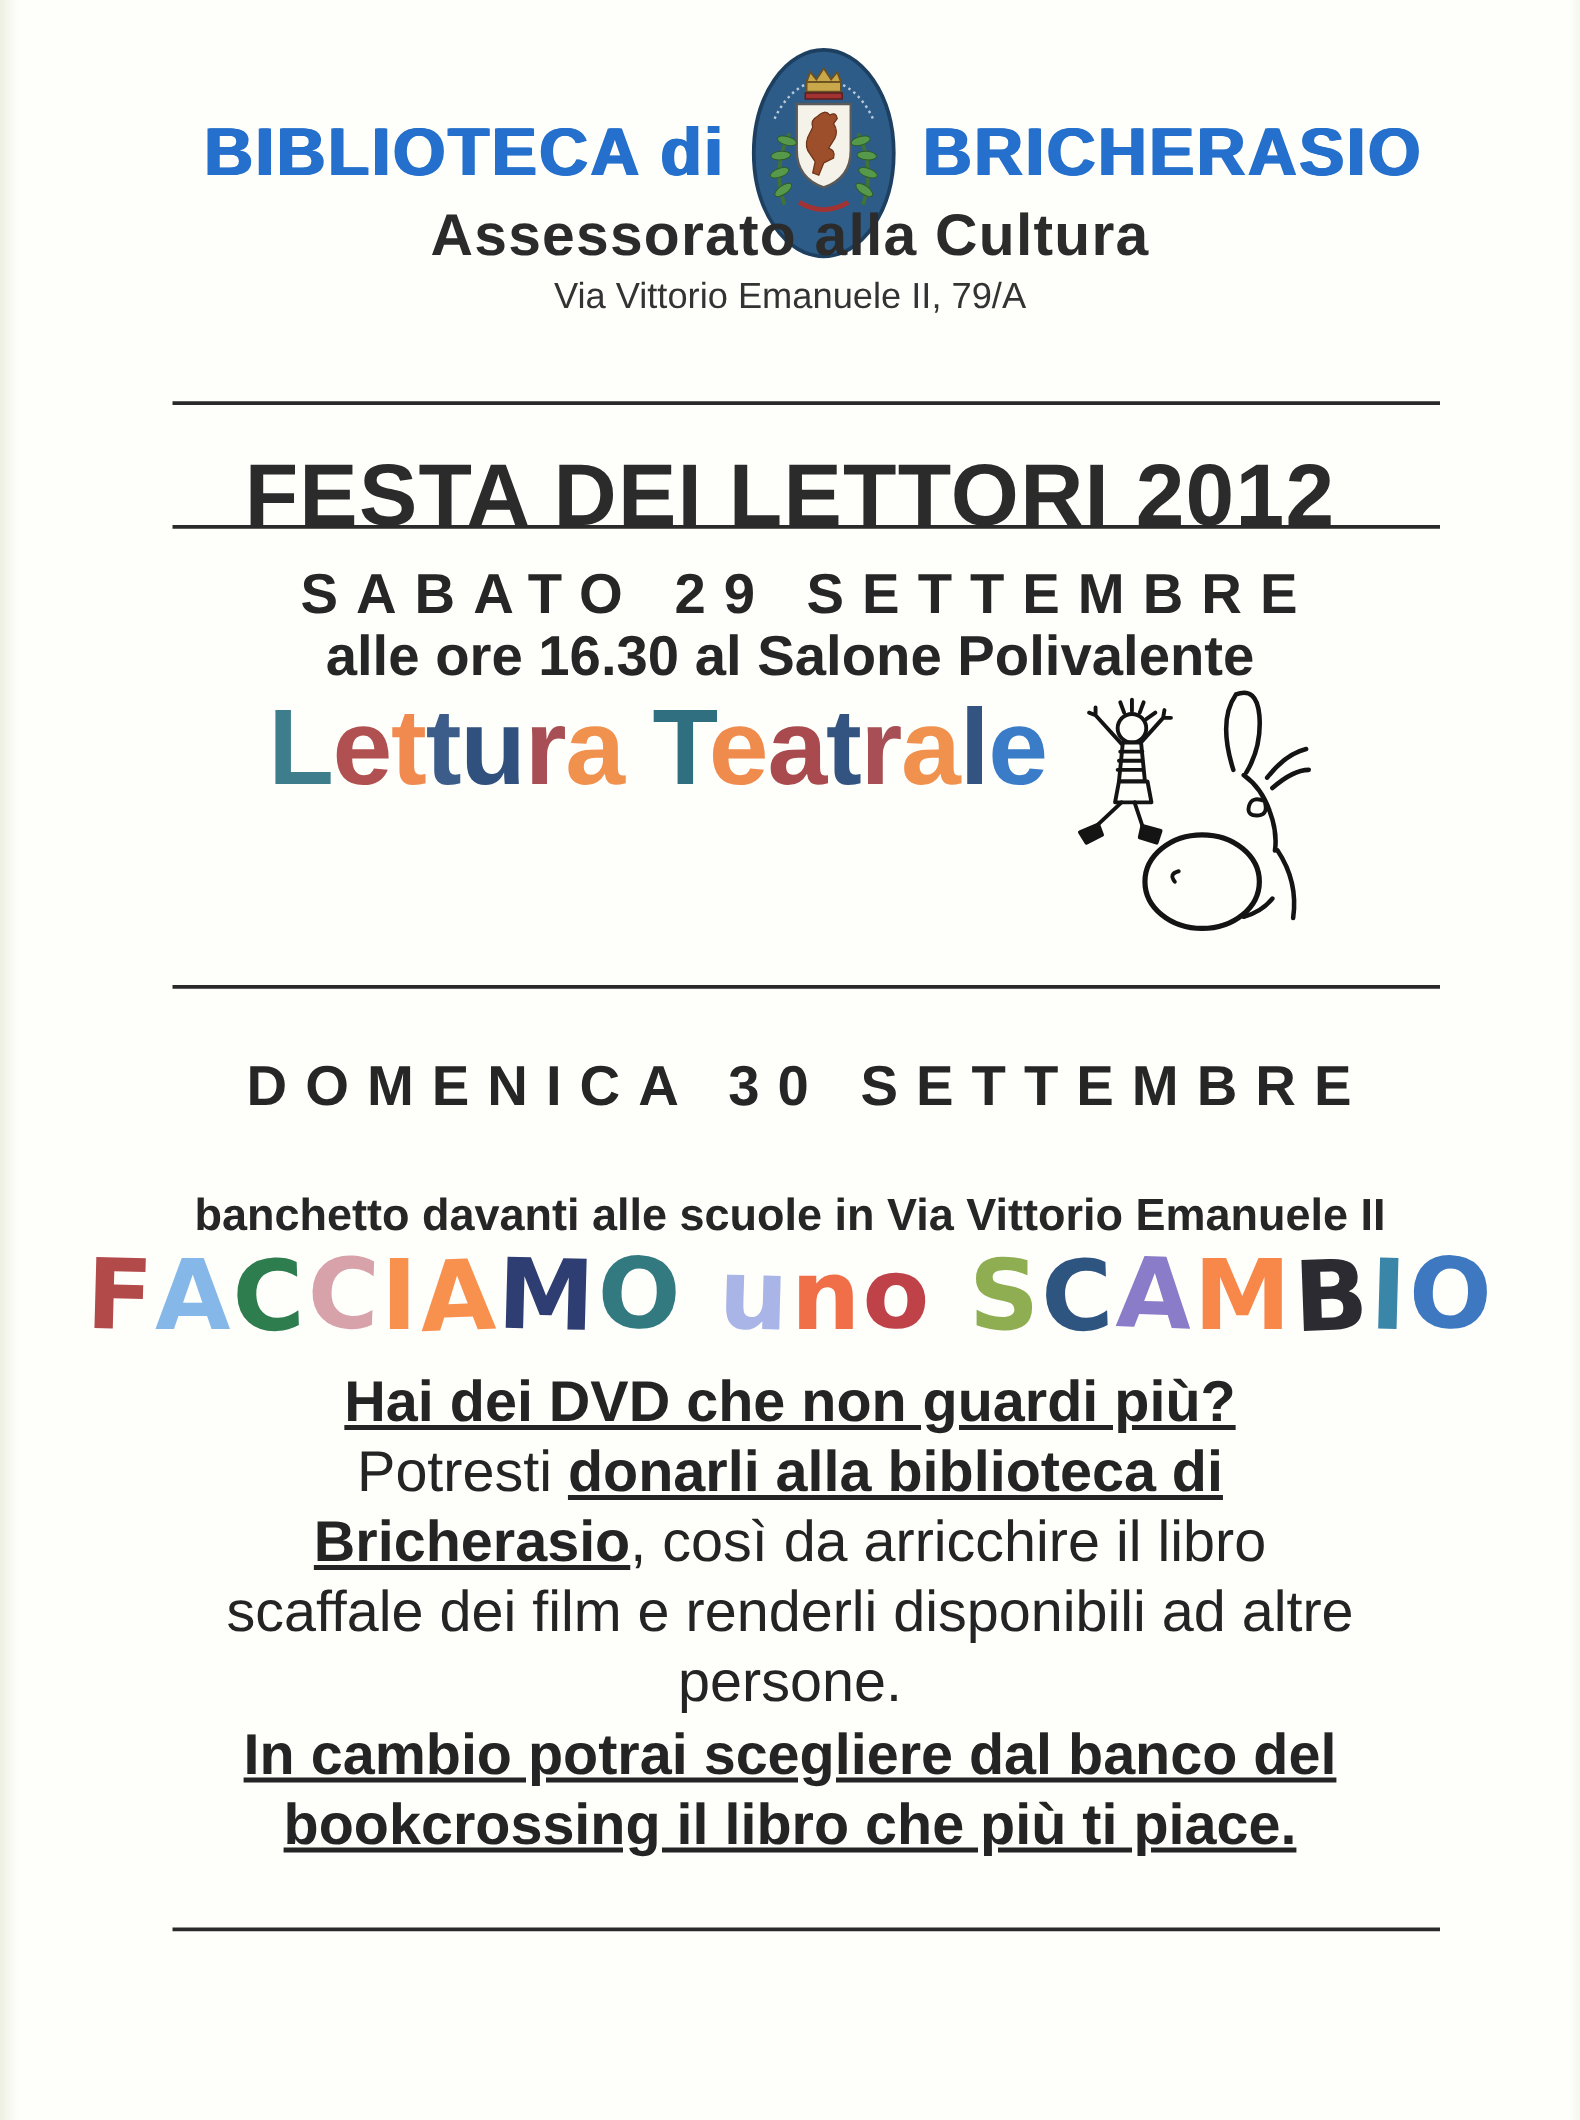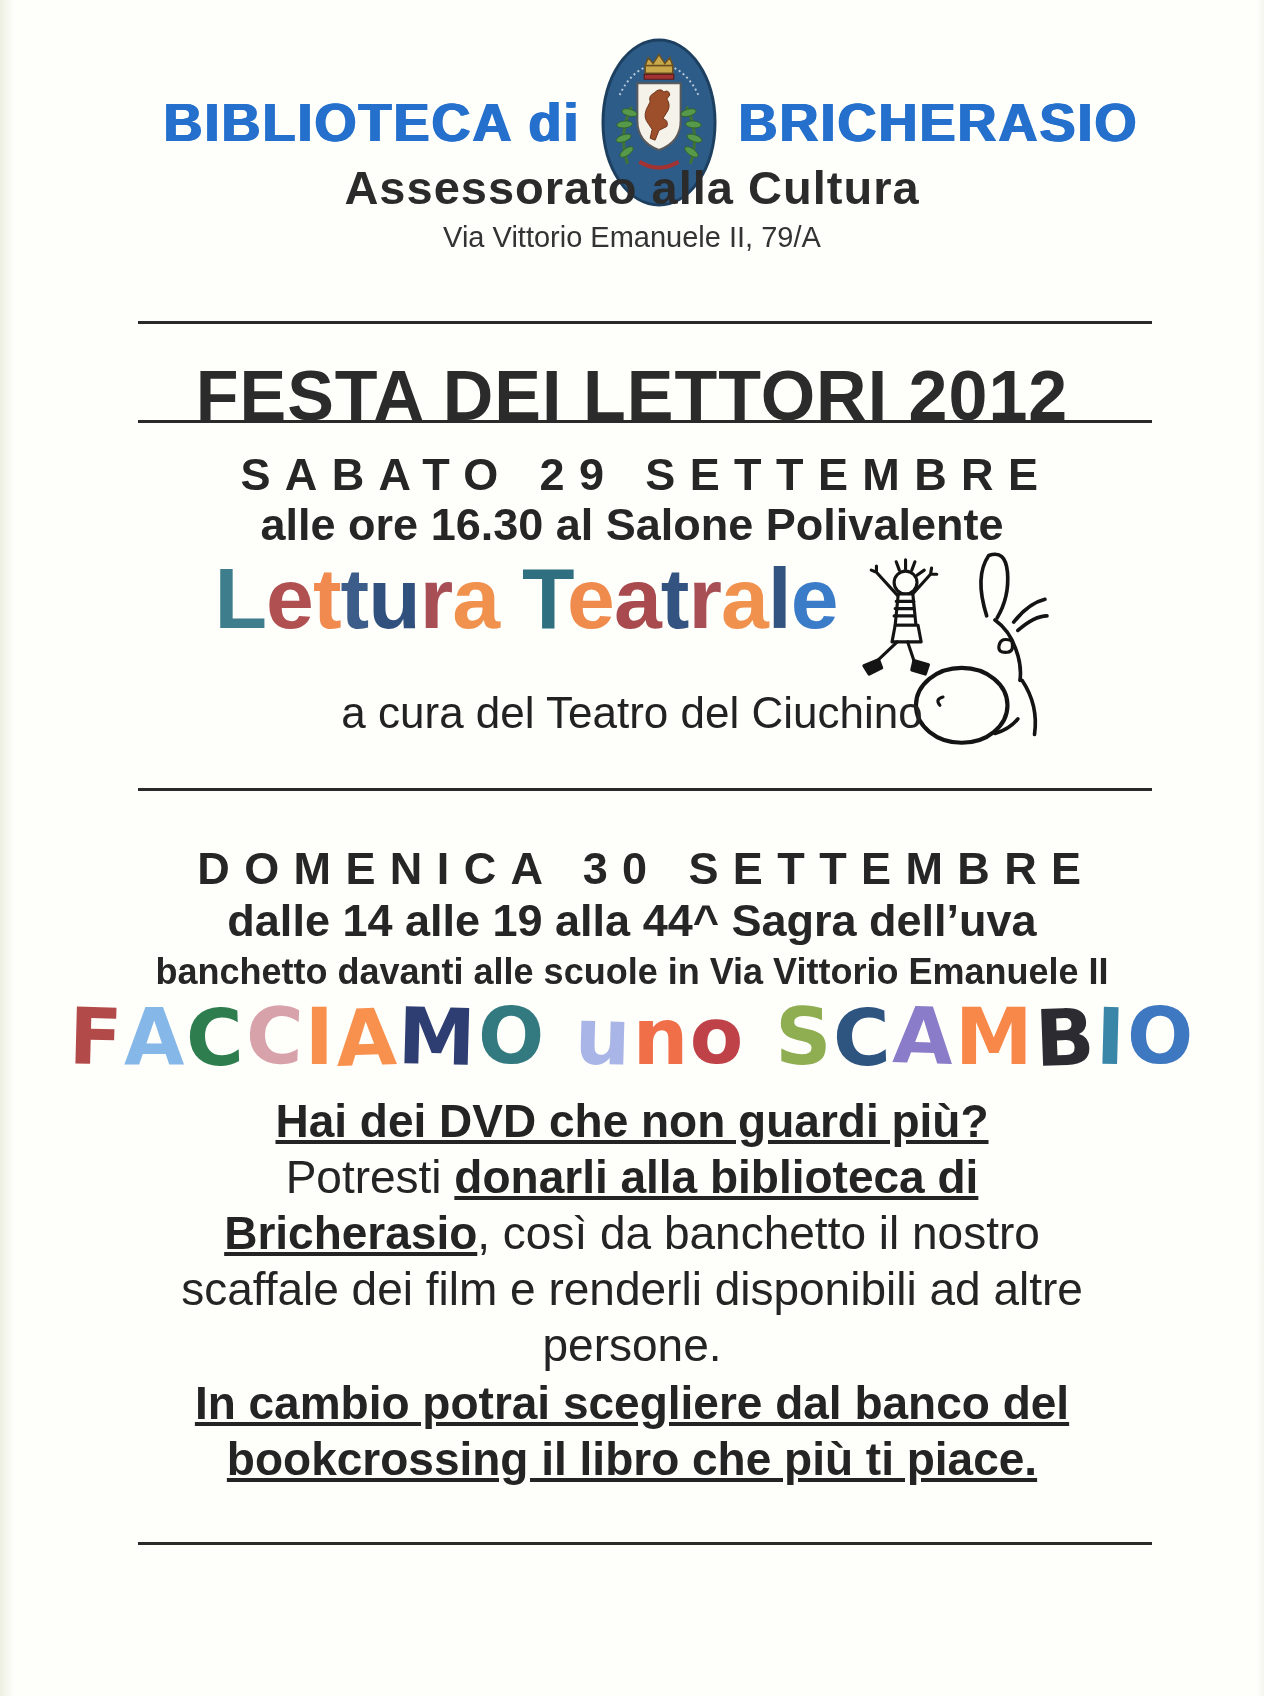--- a/index.html
+++ b/index.html
@@ -136,31 +136,29 @@
           <path d="M57,51 h14 l3,30 h-20 z" fill="#fefefb"></path>
           <path d="M55,58 h17 M54,65 h18 M53,72 h19"></path>
           <path d="M54,81 h22 l3,16 h-28 z" fill="#fefefb"></path>
           <path d="M56,97 L38,114 M66,97 l6,18"></path>
           <path d="M38,114 l-14,6 5,8 12,-6 z" fill="#141414"></path>
           <path d="M72,115 l14,4 -3,9 -13,-4 z" fill="#141414"></path>
         </g>
       </g>
     </svg>
   </div>
-  <div class="abs acura">a cura del Teatro del Ciuchino</div>
 
   <div class="rule rule-3"></div>
 
   <div class="abs domenica spaced">DOMENICA 30 SETTEMBRE</div>
-  <div class="abs dalle">dalle 14 alle 19 alla 44^ Sagra dell’uva</div>
   <div class="abs banchetto">banchetto davanti alle scuole in Via Vittorio Emanuele II</div>
   <div class="abs fun"><span style="color: rgb(179, 74, 74);">F</span><span style="color: rgb(133, 184, 232);">A</span><span style="color: rgb(46, 125, 79);">C</span><span style="color: rgb(216, 162, 170);">C</span><span style="color: rgb(248, 145, 78);">I</span><span style="color: rgb(248, 145, 78);">A</span><span style="color: rgb(46, 61, 114);">M</span><span style="color: rgb(51, 122, 128);">O</span><span> </span><span style="color: rgb(169, 181, 230);">u</span><span style="color: rgb(240, 111, 73);">n</span><span style="color: rgb(192, 66, 73);">o</span><span> </span><span style="color: rgb(143, 174, 82);">S</span><span style="color: rgb(46, 85, 128);">C</span><span style="color: rgb(138, 124, 200);">A</span><span style="color: rgb(248, 136, 74);">M</span><span style="color: rgb(43, 43, 49);">B</span><span style="color: rgb(58, 134, 168);">I</span><span style="color: rgb(62, 120, 192);">O</span></div>
 
   <div class="abs bodyline bl-1"><span class="b">Hai dei DVD che non guardi più?</span></div>
   <div class="abs bodyline bl-2"><span>Potresti </span><span class="b">donarli alla biblioteca di</span></div>
-  <div class="abs bodyline bl-3"><span class="b">Bricherasio</span><span>, così da banchetto il nostro</span></div>
+  <div class="abs bodyline bl-3"><span class="b">Bricherasio</span><span>, così da arricchire il libro</span></div>
   <div class="abs bodyline bl-4"><span>scaffale dei film e renderli disponibili ad altre</span></div>
   <div class="abs bodyline bl-5"><span>persone.</span></div>
   <div class="abs bodyline bl-6"><span class="b">In cambio potrai scegliere dal banco del</span></div>
   <div class="abs bodyline bl-7"><span class="b">bookcrossing il libro che più ti piace.</span></div>
 
   <div class="rule rule-4"></div>
 </div>
 
 </body></html>

